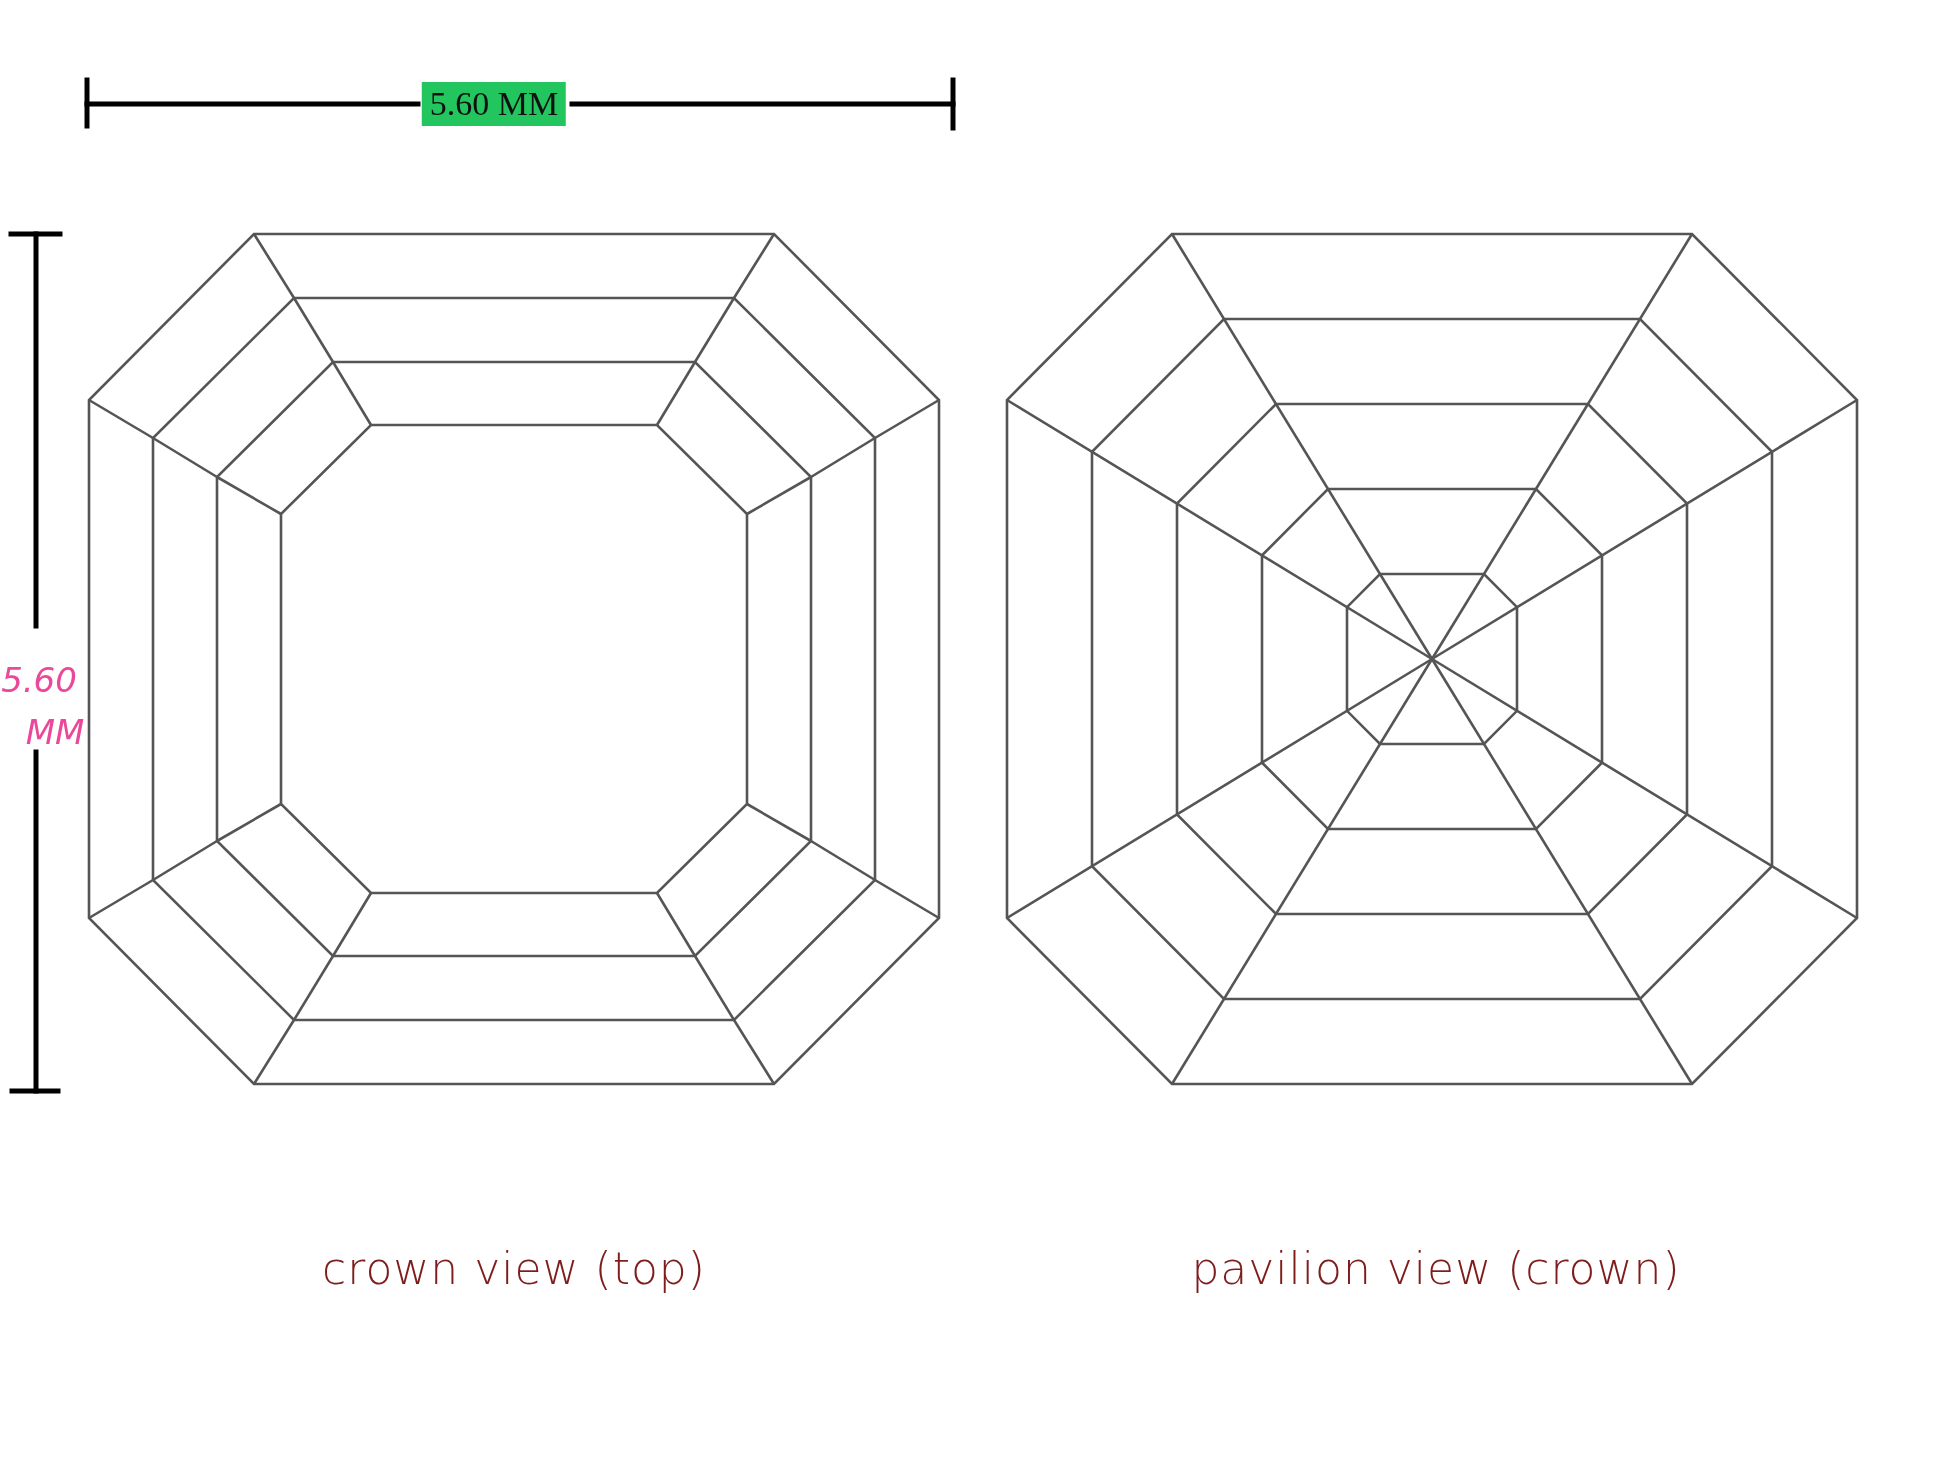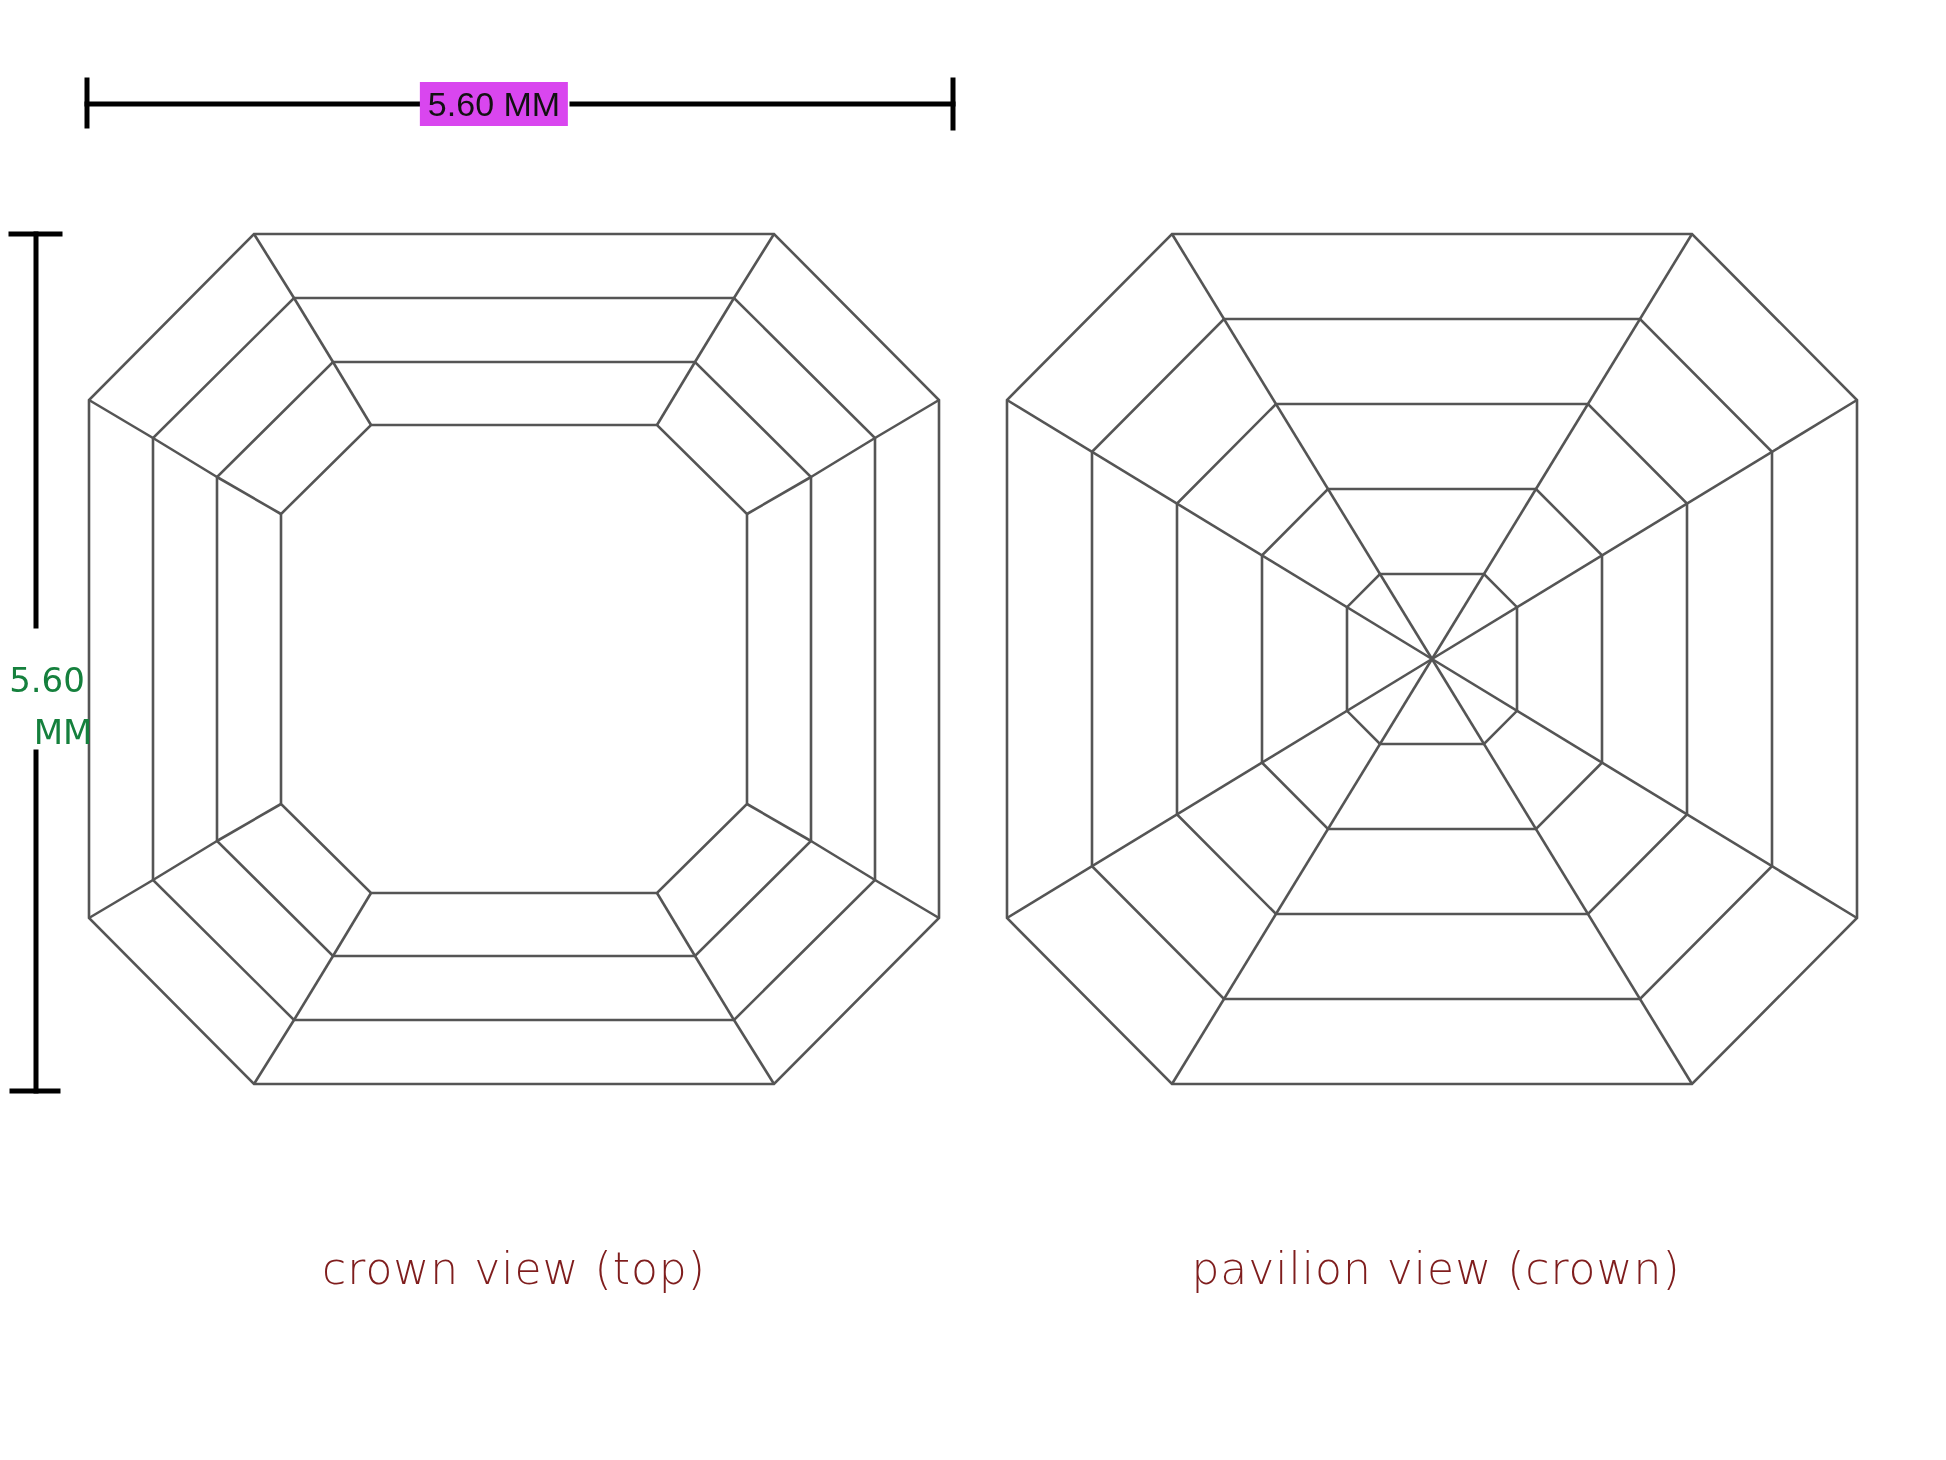--- a/index.html
+++ b/index.html
@@ -12,37 +12,38 @@
       font-size: 44px;
       font-weight: 300;
       color: #7f1d1d;
       white-space: nowrap;
       transform: translateX(-50%);
       letter-spacing: 1px;
       line-height: 50px;
     }
     .vlabel {
       position: absolute;
-      left: 8px;
+      left: 0px;
       width: 78px;
       text-align: center;
       font-family: "DejaVu Sans", sans-serif;
       font-size: 34px;
-      color: #15803d;
+      color: #ec4899;
       line-height: 52px;
+      font-style: italic;
     }
     .hlabel {
       position: absolute;
       top: 82px;
-      font-family: Liberation Sans, sans-serif;
+      font-family: Liberation Serif, serif;
       font-size: 34px;
       color: #111111;
       line-height: 44px;
       white-space: nowrap;
-      background: #d946ef;
+      background: #22c55e;
       padding: 0 8px;
       transform: translateX(-50%);
     }
   </style>
 </head>
 <body>
 
 <svg id="diagram" xmlns="http://www.w3.org/2000/svg" width="1946" height="1460" viewBox="0 0 1946 1460">
 
   <g stroke="#000" stroke-width="5" stroke-linecap="square">

